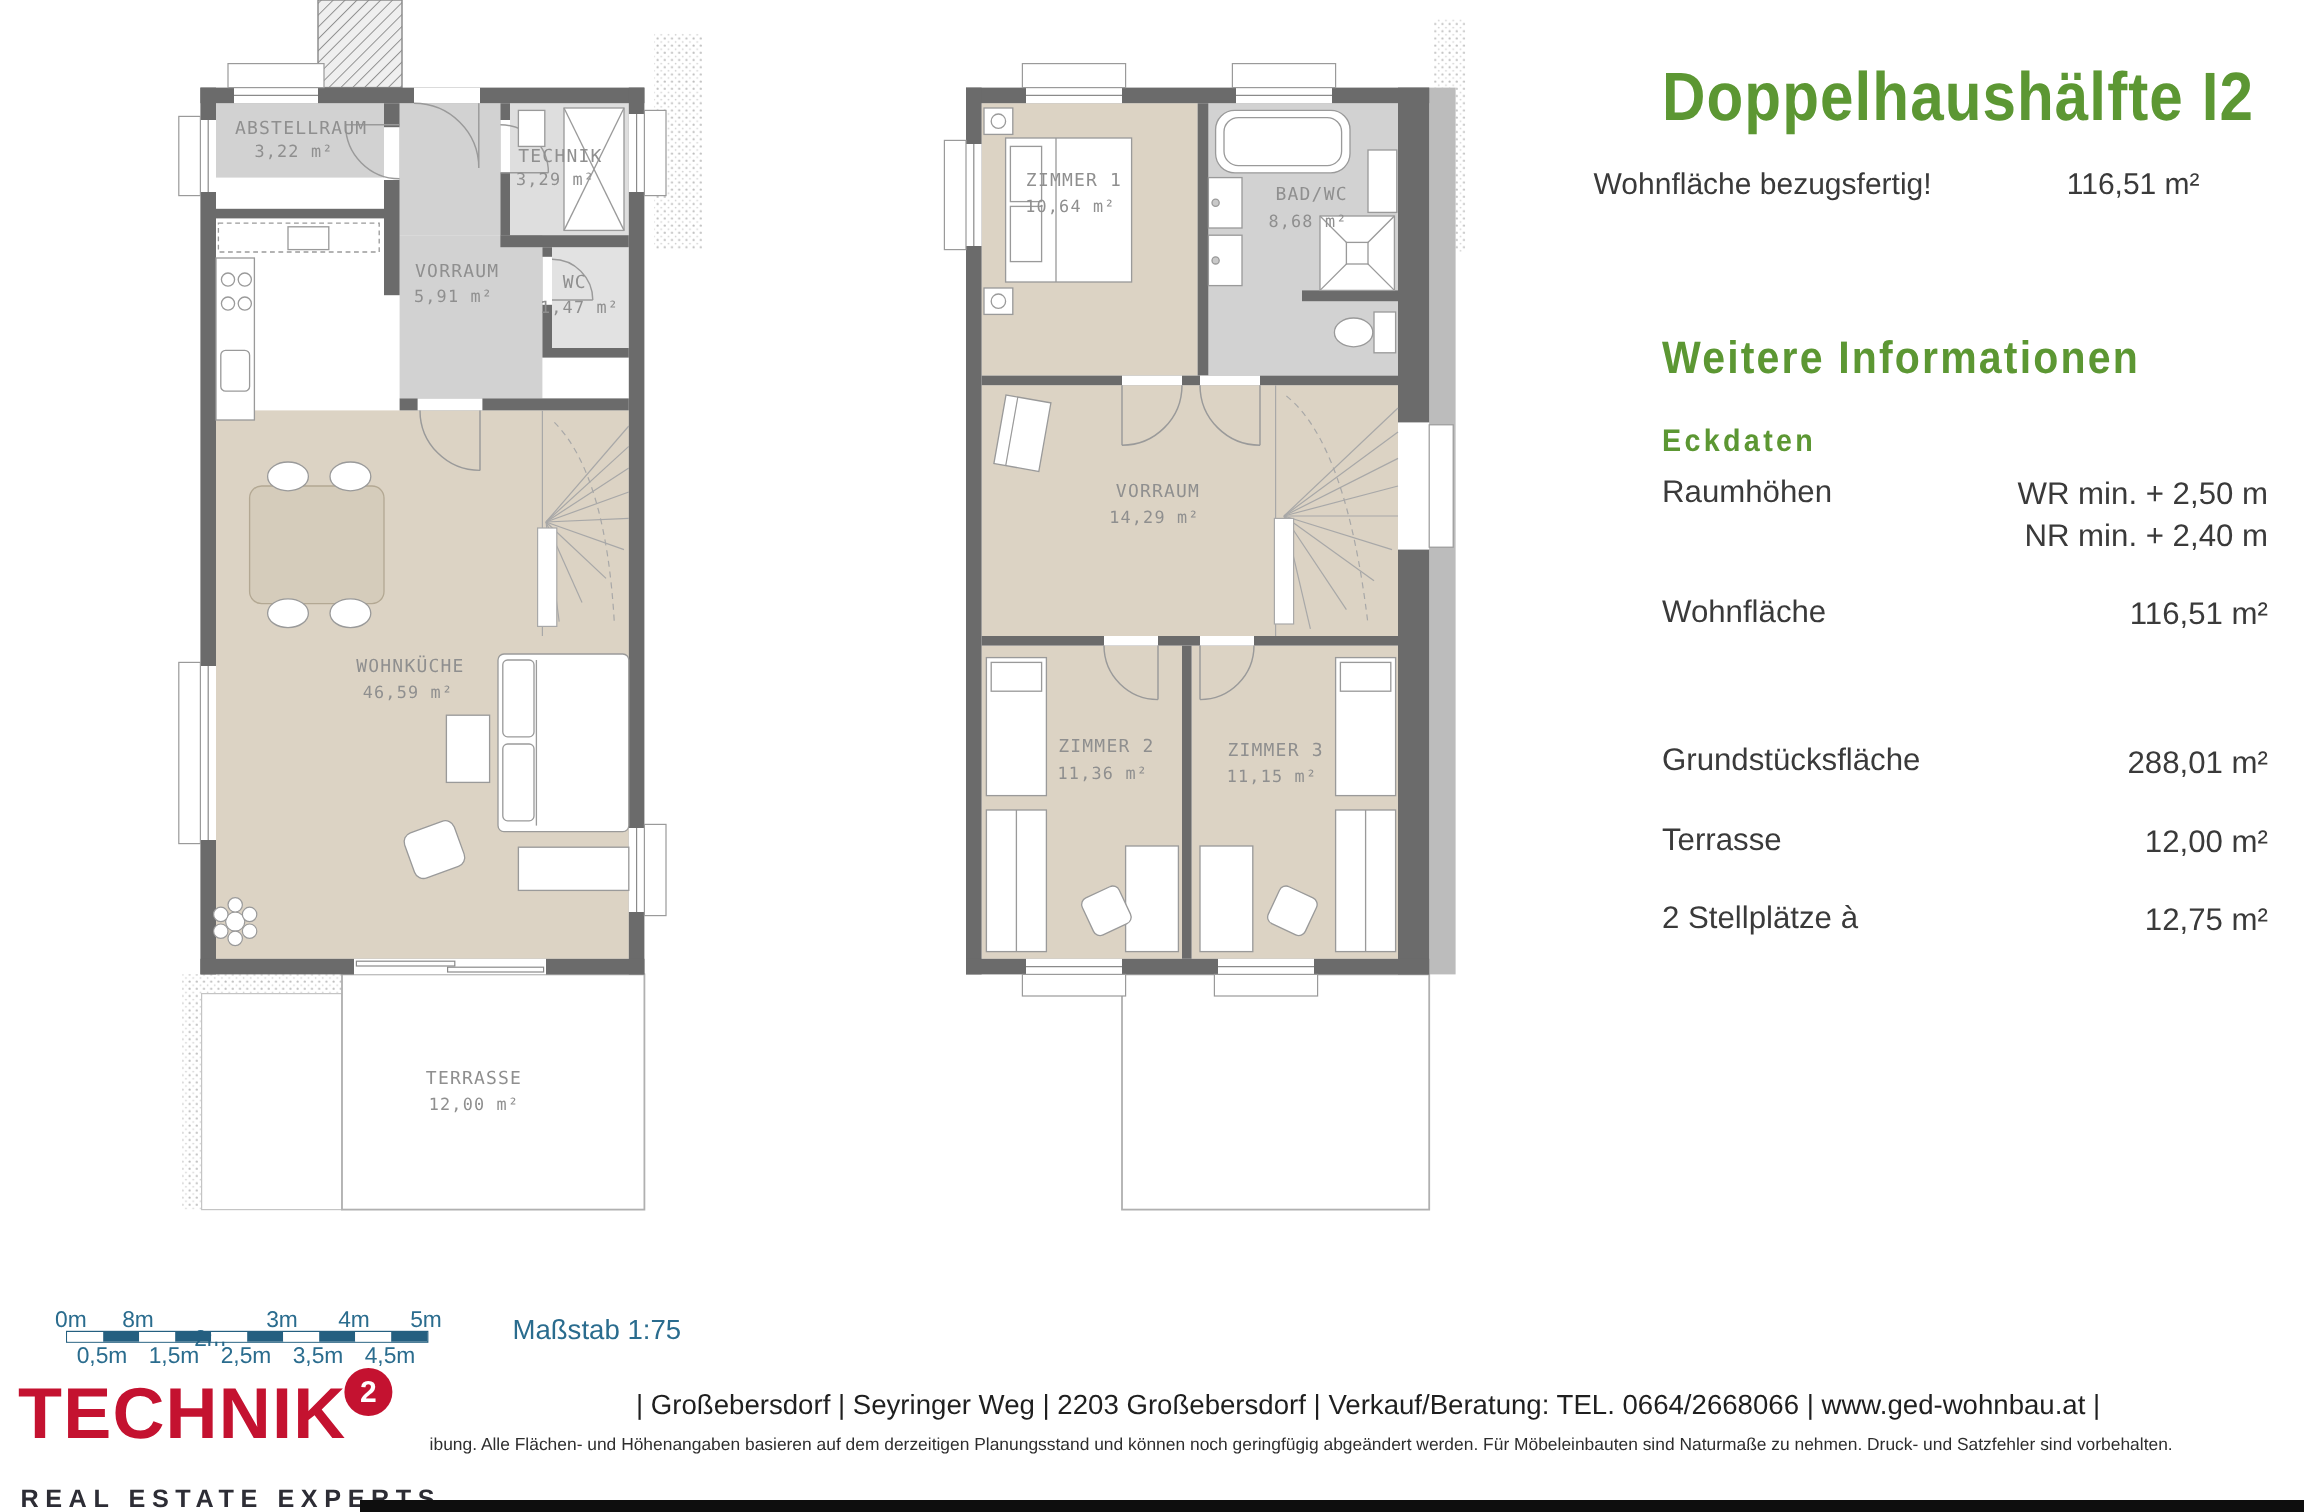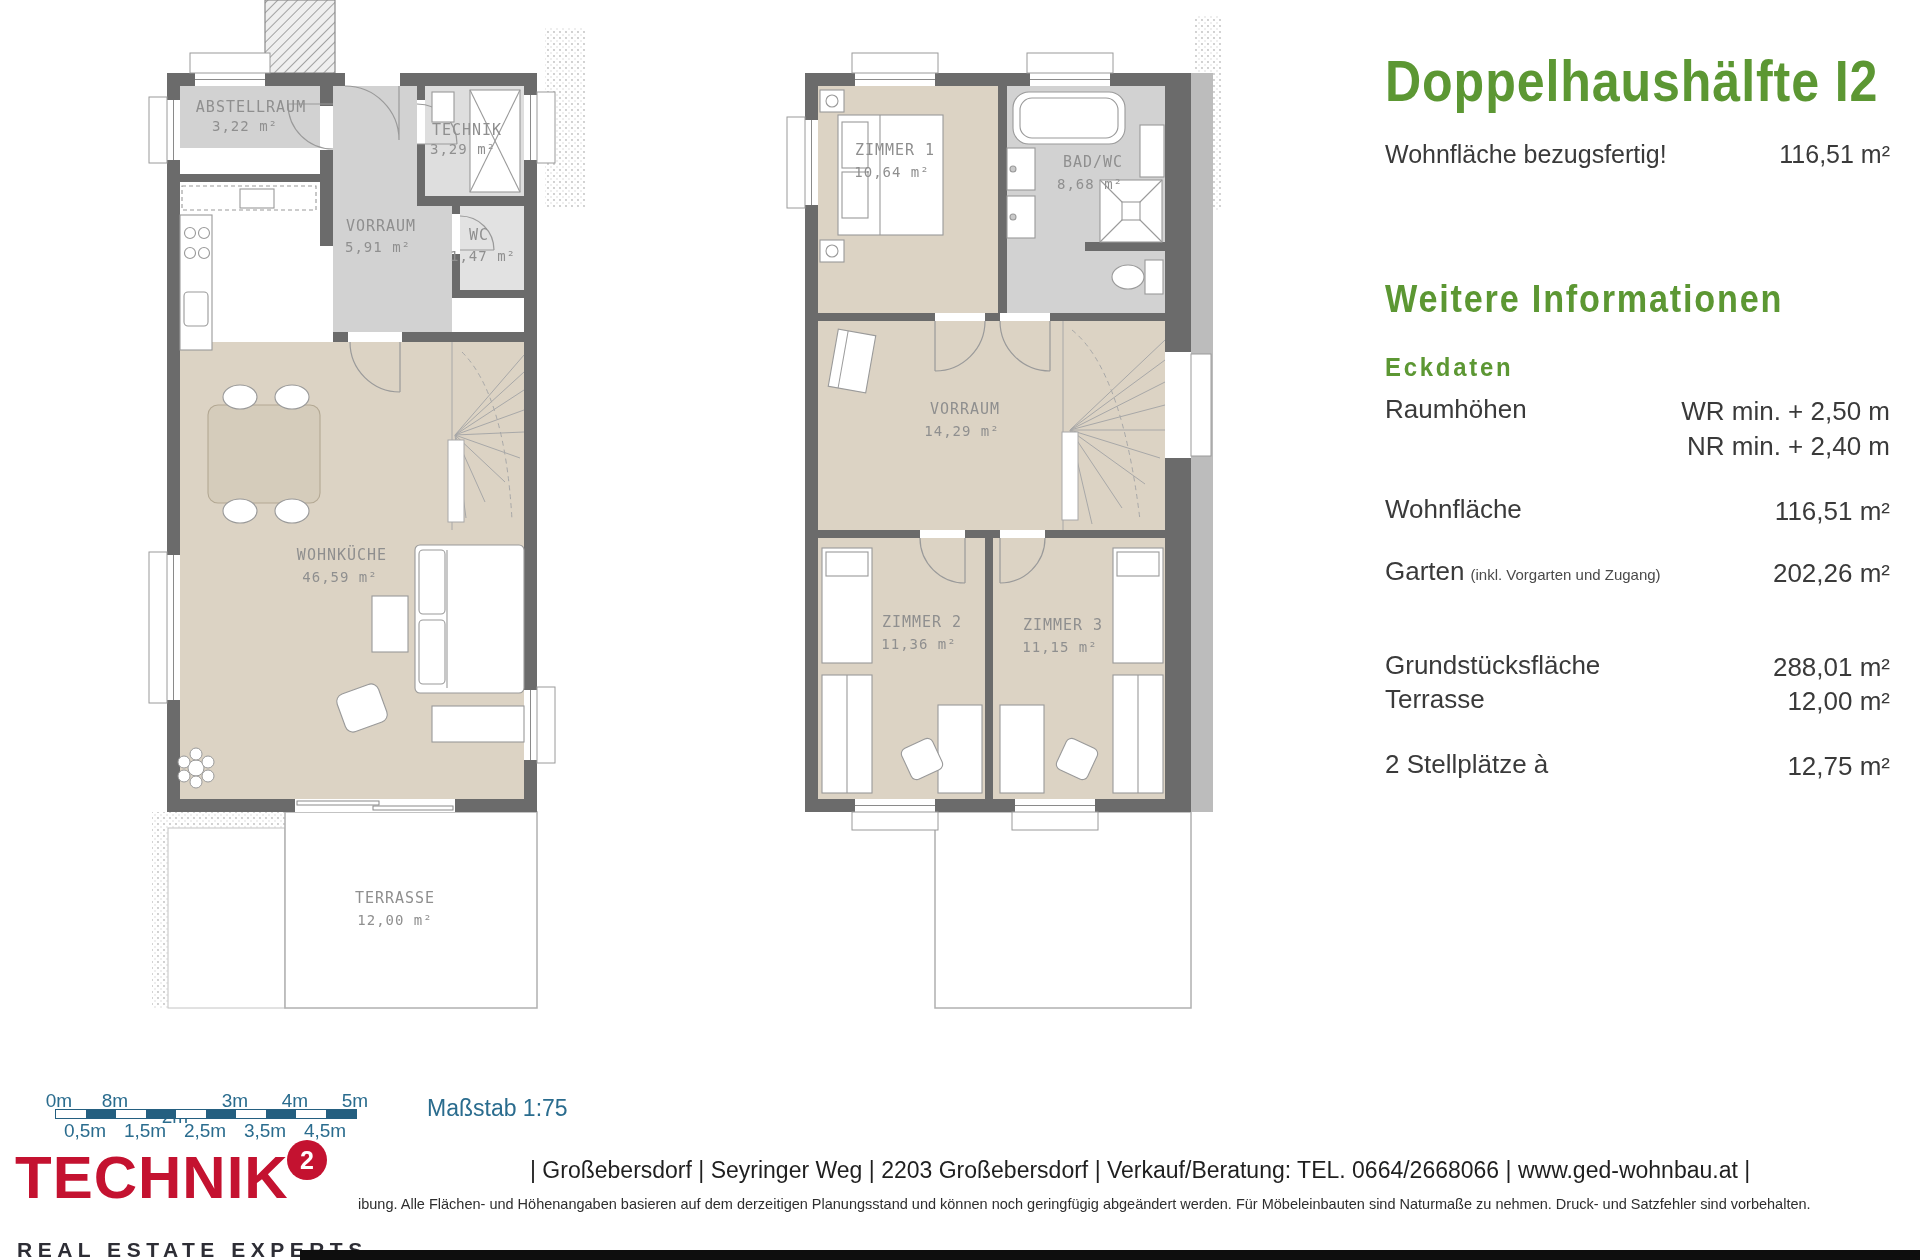--- a/index.html
+++ b/index.html
@@ -345,44 +345,40 @@
       <text class="rarea" x="962" y="436">14,29 m²</text>
       <text class="rlab" x="922" y="627">ZIMMER 2</text>
       <text class="rarea" x="919" y="649">11,36 m²</text>
       <text class="rlab" x="1063" y="630">ZIMMER 3</text>
       <text class="rarea" x="1060" y="652">11,15 m²</text>
     </g>
   </svg>
 
   <div class="abs title" style="left:1385px;top:52px">Doppelhaushälfte I2</div>
 
-  <div class="abs ready-row" style="left:1385px;top:140px;width:505px">
+  <div class="abs ready-row" style="left:1328px;top:140px;width:505px">
     <span>Wohnfläche bezugsfertig!</span>
     <span>116,51 m²</span>
   </div>
 
   <div class="abs h2" style="left:1385px;top:278px">Weitere Informationen</div>
   <div class="abs h3" style="left:1385px;top:352px">Eckdaten</div>
 
   <div class="abs info-row" style="left:1385px;top:394px">
     <div><span>Raumhöhen</span></div>
     <div class="vals">
       <div>WR min. + 2,50 m</div>
       <div>NR min. + 2,40 m</div>
     </div>
   </div>
   <div class="abs info-row" style="left:1385px;top:494px">
     <div><span>Wohnfläche</span></div>
     <div class="vals">116,51 m²</div>
   </div>
-  <div class="abs info-row" style="left:1385px;top:556px">
-    <div><span>Garten</span><span class="note">(inkl. Vorgarten und Zugang)</span></div>
-    <div class="vals">202,26 m²</div>
-  </div>
-  <div class="abs info-row" style="left:1385px;top:650px">
+  <div class="abs info-row" style="left:1385px;top:618px">
     <div><span>Grundstücksfläche</span></div>
     <div class="vals">288,01 m²</div>
   </div>
   <div class="abs info-row" style="left:1385px;top:684px">
     <div><span>Terrasse</span></div>
     <div class="vals">12,00 m²</div>
   </div>
   <div class="abs info-row" style="left:1385px;top:749px">
     <div><span>2 Stellplätze à</span></div>
     <div class="vals">12,75 m²</div>

